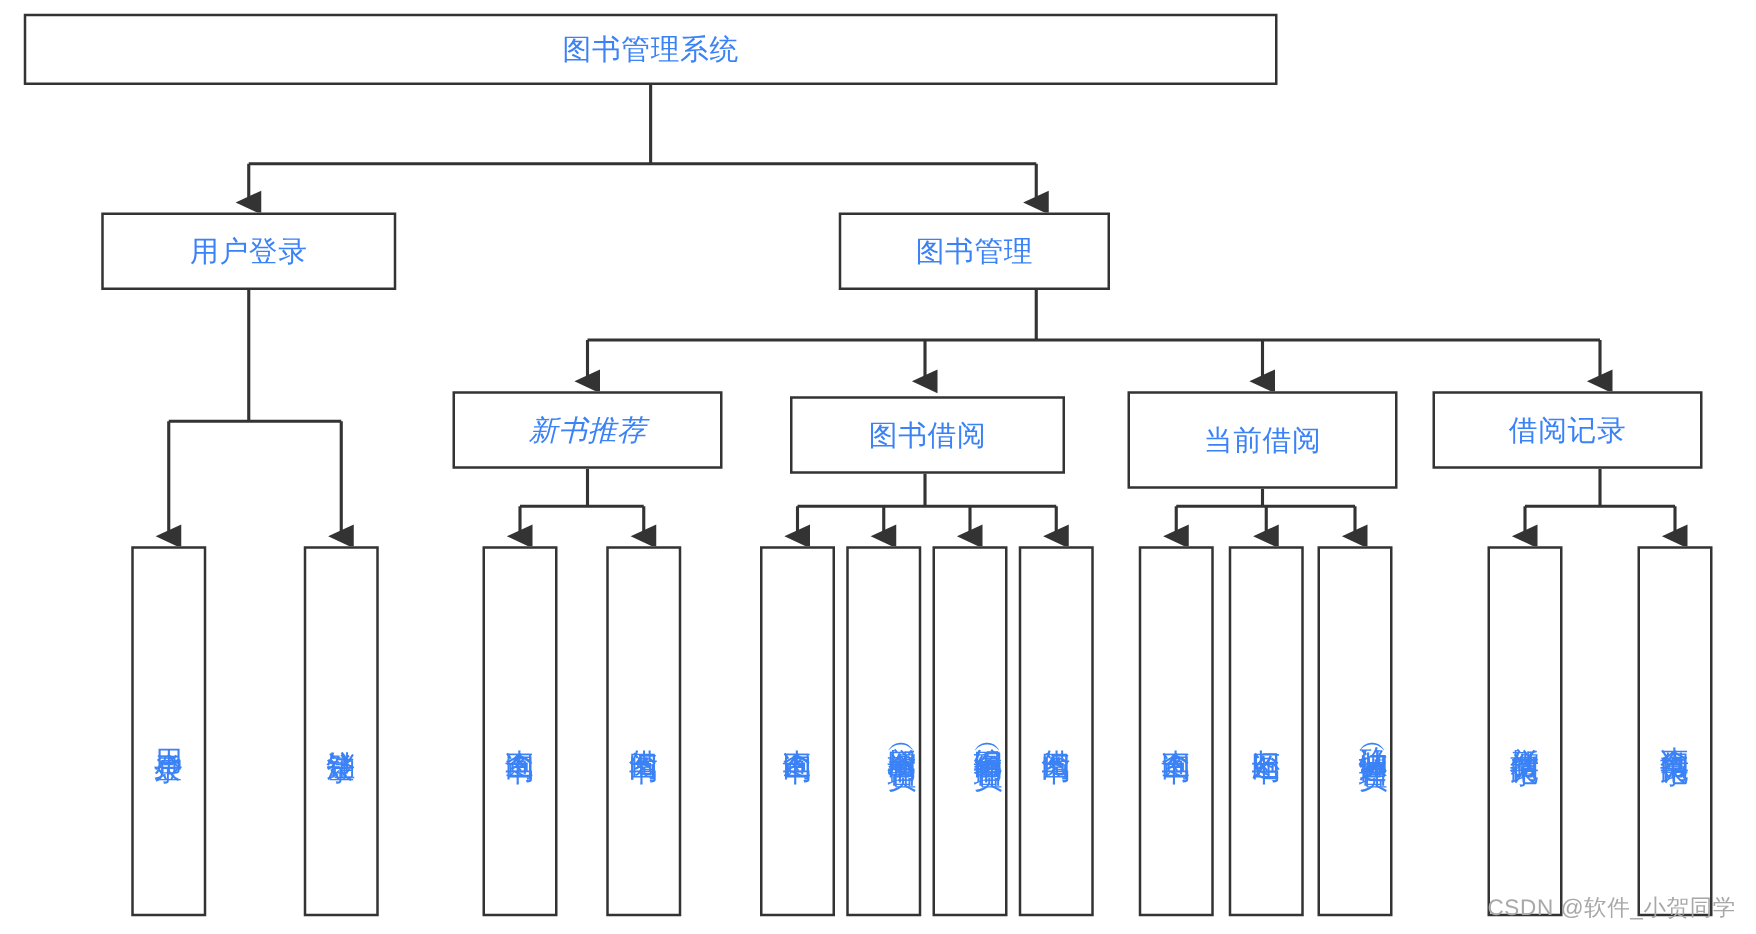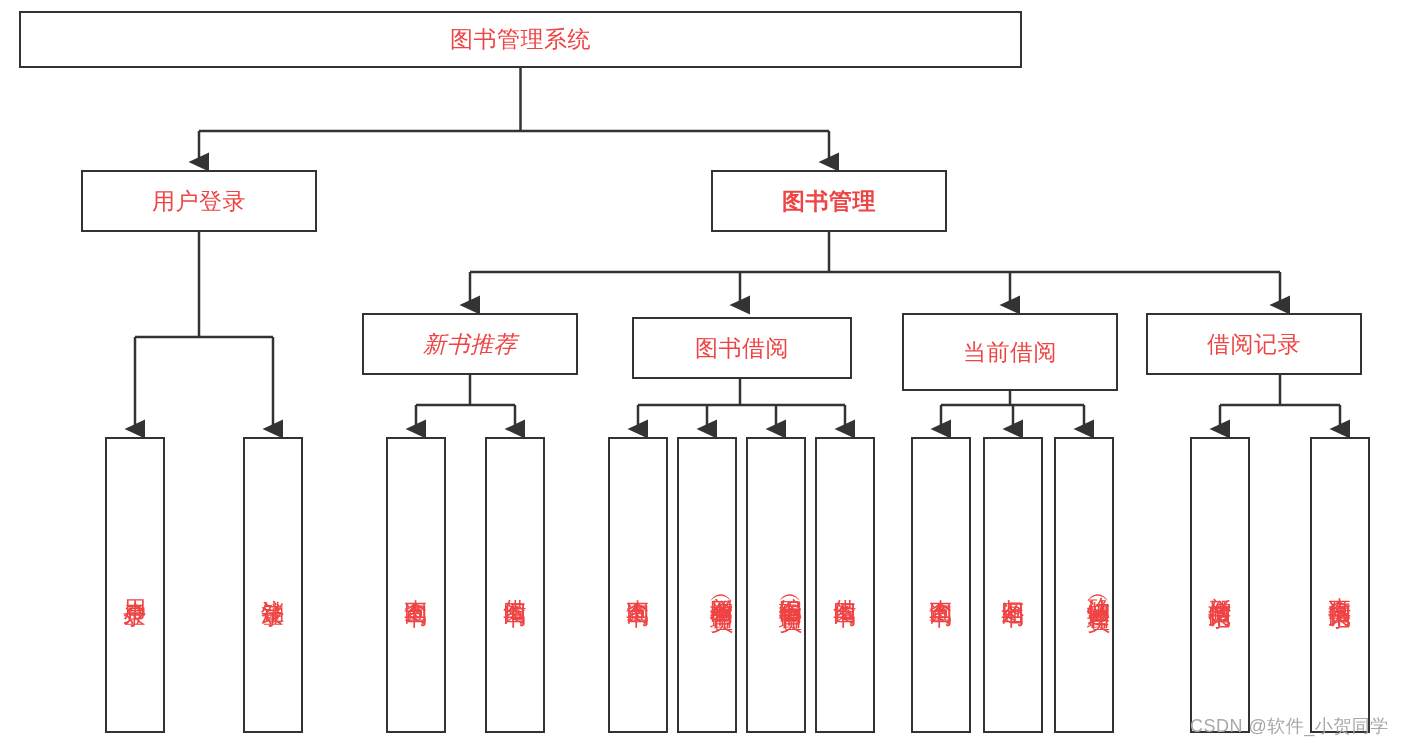--- a/index.html
+++ b/index.html
@@ -26,21 +26,21 @@
   }
   .node-box {
     position: absolute;
     box-sizing: border-box;
     border: 2.5px solid #333333;
     background: #ffffff;
     display: flex;
     align-items: center;
     justify-content: center;
     text-align: center;
-    color: #ef4444;
+    color: #3b82f6;
   }
   .node-h {
     font-size: 23px;
     line-height: 1.15;
     letter-spacing: 0.5px;
   }
   .node-v {
     writing-mode: vertical-rl;
     text-orientation: upright;
     font-size: 23px;
@@ -126,21 +126,21 @@
     </g>
   </svg>
 
   <div class="node-box node-h title-box" id="node-title" style="left: 19px; top: 11px; width: 1003px; height: 57px;">
     <span>图书管理系统</span>
   </div>
 
   <div class="node-box node-h" id="node-l2-0" style="left: 81px; top: 170px; width: 236px; height: 62px;">
     <span>用户登录</span>
   </div>
-  <div class="node-box node-h" id="node-l2-1" style="left: 711px; top: 170px; width: 236px; height: 62px; font-weight: bold;">
+  <div class="node-box node-h" id="node-l2-1" style="left: 671px; top: 170px; width: 217px; height: 62px;">
     <span>图书管理</span>
   </div>
 
   <div class="node-box node-h" id="node-l3-0" style="left: 362px; top: 313px; width: 216px; height: 62px; font-style: italic;">
     <span>新书推荐</span>
   </div>
   <div class="node-box node-h" id="node-l3-1" style="left: 632px; top: 317px; width: 220px; height: 62px;">
     <span>图书借阅</span>
   </div>
   <div class="node-box node-h" id="node-l3-2" style="left: 902px; top: 313px; width: 216px; height: 78px;">

